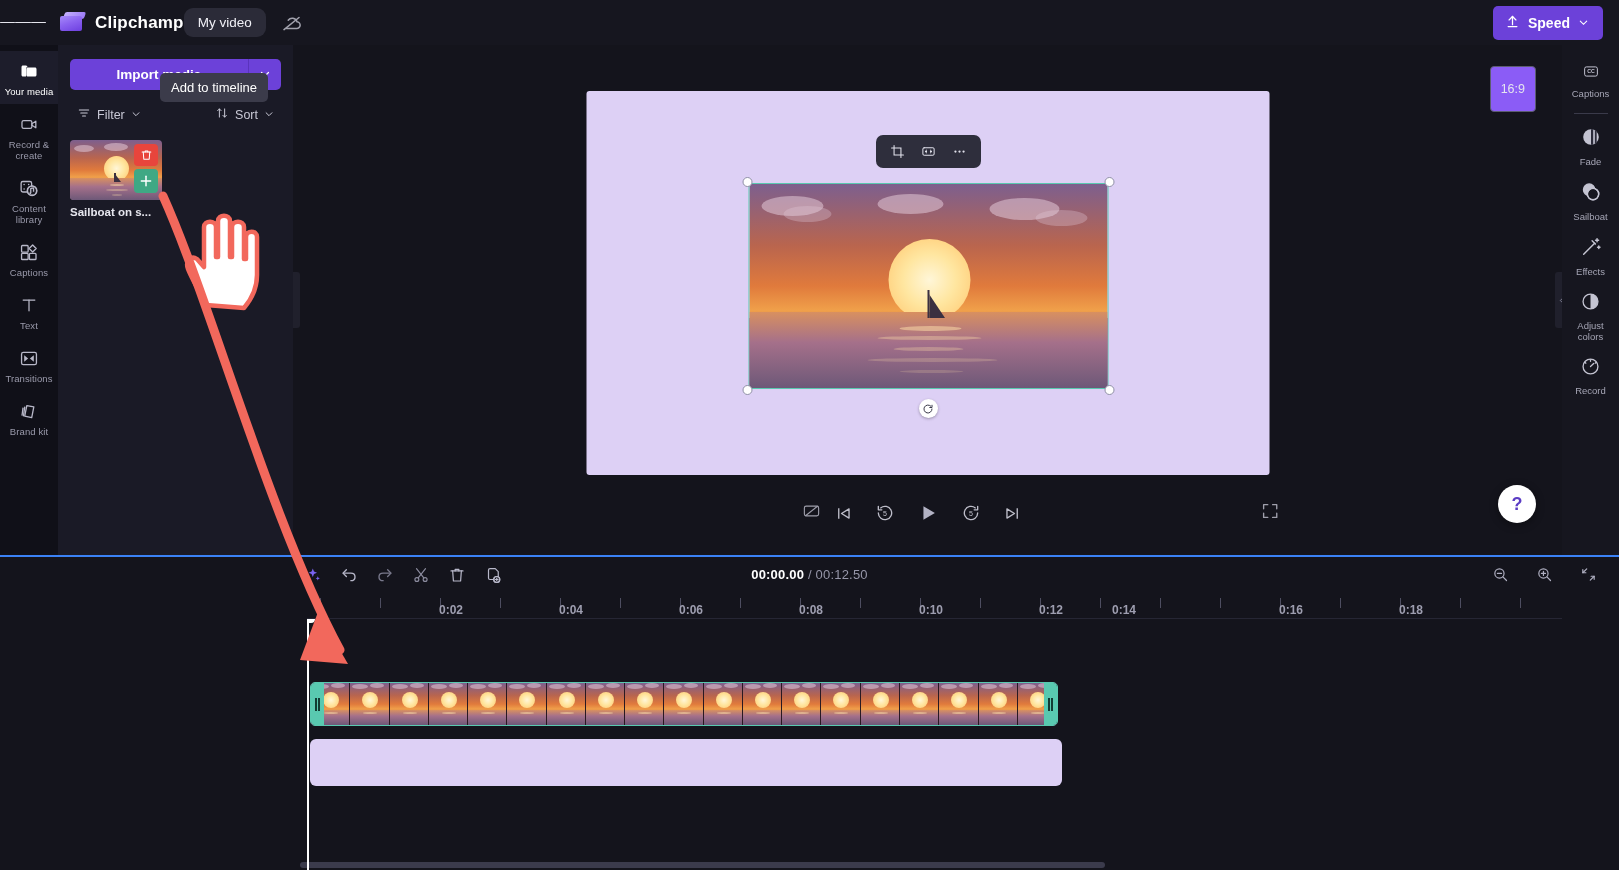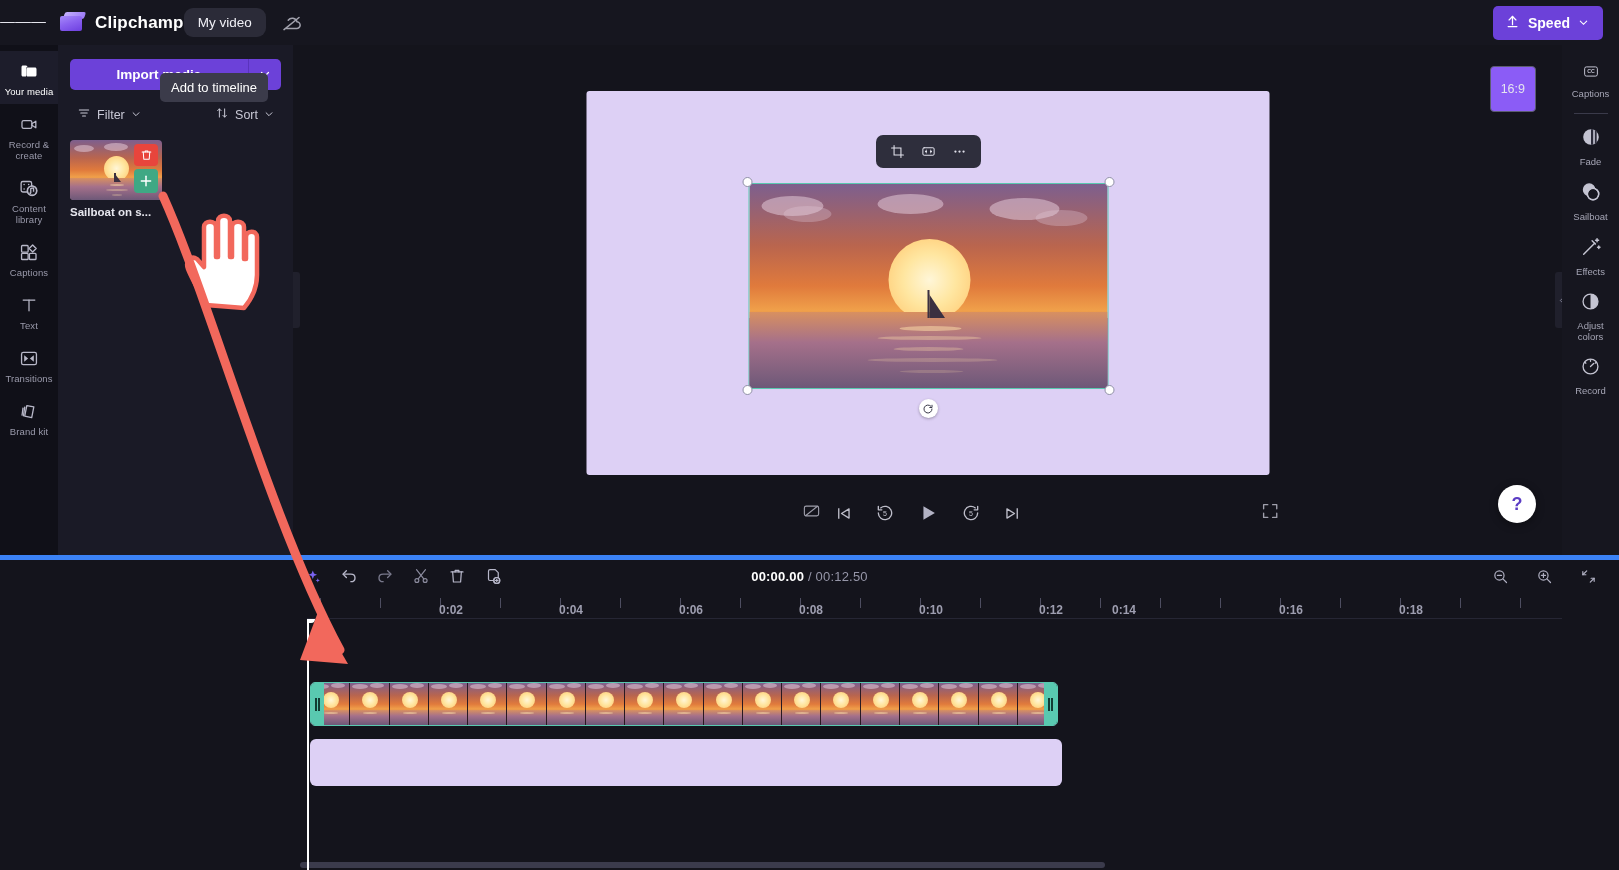--- a/index.html
+++ b/index.html
@@ -184,21 +184,21 @@
     width:57px; padding:8px 2px 6px; display:flex; flex-direction:column; align-items:center;
     gap:4px; cursor:pointer; color:#a6a6b6;
   }
   .rr-label { font-size:9.5px; line-height:11px; text-align:center; }
   .rr-divider { width:34px; height:1px; background:#3a3a4a; margin:8px 0 4px; }
 
   
   .timeline { flex:0 0 315px; background:#14141c; display:flex; flex-direction:column; position:relative; }
   .tl-toolbar {
     height:37px; display:flex; align-items:center; padding-left:300px; position:relative;
-    border-top:5px solid #3b82f6;
+    border-top:2px solid #3b82f6;
   }
   .tl-tools { display:flex; align-items:center; gap:10px; }
   .tl-btn {
     width:26px; height:26px; display:flex; align-items:center; justify-content:center;
     border-radius:4px; cursor:pointer; color:#a8a8ba;
   }
   .tl-time {
     position:absolute; left:50%; transform:translateX(-50%); font-size:13px;
     font-family:"Liberation Sans", sans-serif; letter-spacing:.2px;
   }

